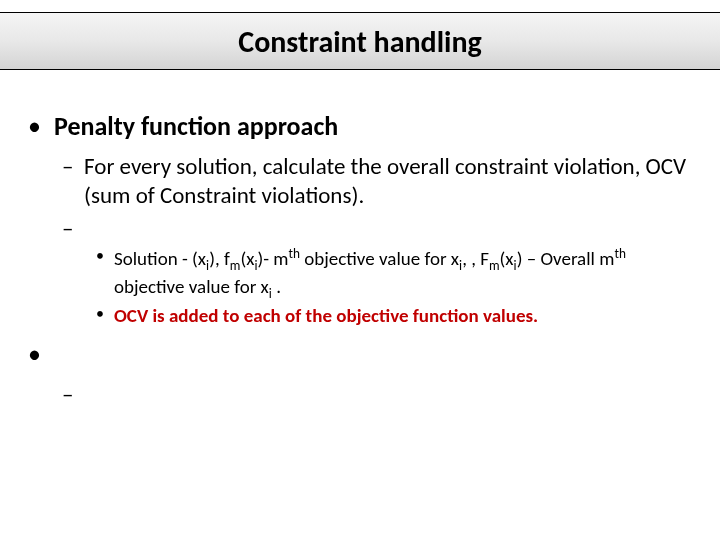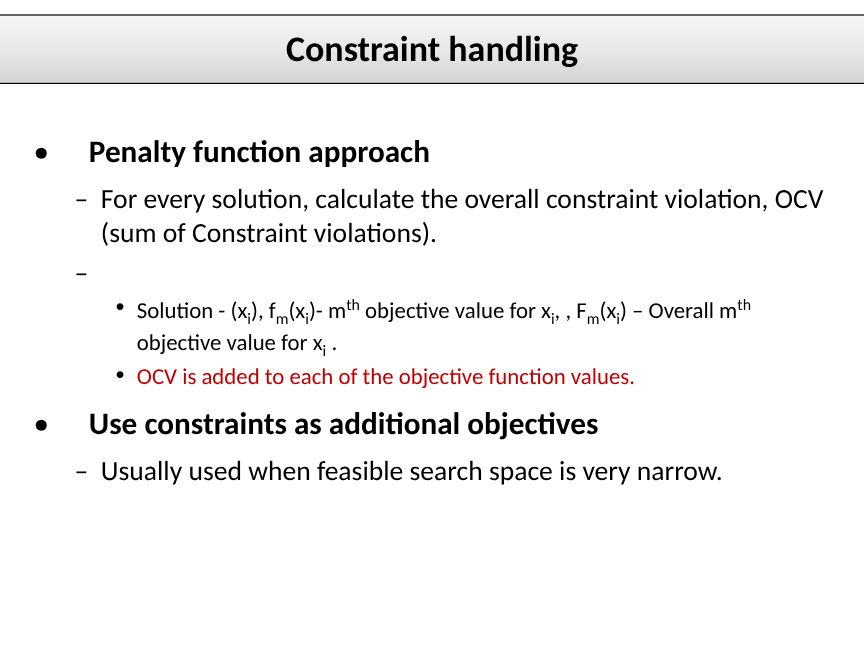--- a/index.html
+++ b/index.html
@@ -31,38 +31,38 @@
   }
   .content {
     padding: 40px 28px 0 28px;
   }
   .b1 {
     font-size: 26px;
     margin-bottom: 10px;
     display: flex;
   }
   .b1 .bullet { width: 26px; flex-shrink: 0; }
-  .b1 .txt { font-weight: bold; margin-left: 20px; }
+  .b1 .txt { font-weight: bold; }
   .b2 {
     font-size: 23px;
     margin-left: 34px;
     margin-bottom: 4px;
     display: flex;
     line-height: 1.25;
   }
   .b2 .bullet { width: 22px; flex-shrink: 0; }
   .b3 {
     font-size: 19px;
     margin-left: 68px;
     margin-bottom: 2px;
     display: flex;
     line-height: 1.25;
   }
   .b3 .bullet { width: 18px; flex-shrink: 0; font-size: 16px; }
-  .red { color: #c00000; font-weight: normal; }
+  .red { color: #c00000; font-weight: bold; }
   .sub { font-size: 0.7em; vertical-align: sub; }
   .sup { font-size: 0.7em; vertical-align: super; margin-top: 20px; }
   .gap { height: 8px; }
 </style>
 </head>
 <body>
 
 <div class="title-bar">
   <div class="title-text">Constraint handling</div>
 </div>
@@ -90,21 +90,19 @@
 
   <div class="b3">
     <span class="bullet">•</span>
     <span class="red">OCV is added to each of the objective function values.</span>
   </div>
 
   <div class="gap"></div>
 
   <div class="b1">
     <span class="bullet">•</span>
-    <span class="txt">Use constraints as additional objectives</span>
   </div>
 
   <div class="b2">
     <span class="bullet">–</span>
-    <span>Usually used when feasible search space is very narrow.</span>
   </div>
 
 </div>
 
 </body></html>

